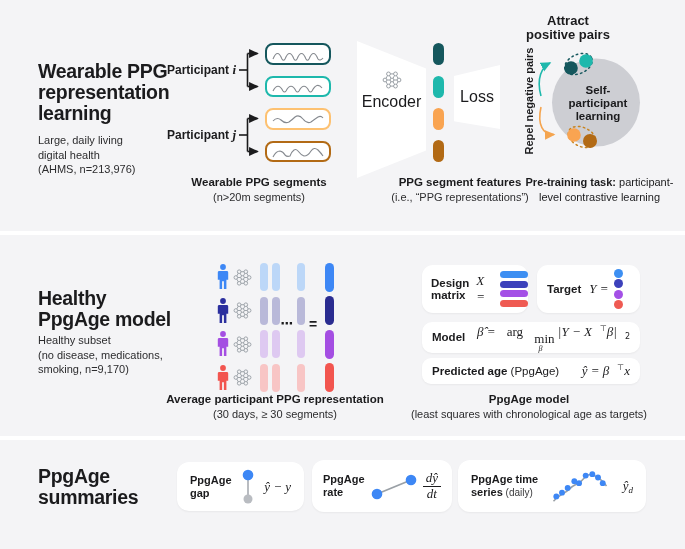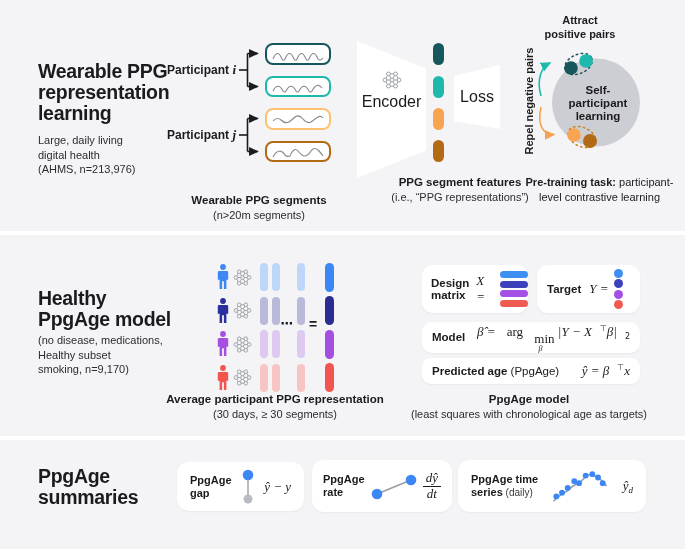--- a/index.html
+++ b/index.html
@@ -24,22 +24,22 @@
   .fpill{position:absolute;left:433px;width:11px;height:22px;border-radius:6px;}
 
   .trap{position:absolute;background:#fff;display:flex;align-items:center;justify-content:center;}
   .trap-enc{left:357px;top:41px;width:69px;height:137px;clip-path:polygon(0 0,100% 20%,100% 80%,0 100%);
             flex-direction:column;justify-content:flex-start;padding-top:29px;box-sizing:border-box;gap:3px;}
   .trap-loss{left:454px;top:65px;width:46px;height:64px;clip-path:polygon(0 17%,100% 0,100% 100%,0 88%);}
   .trap-label{font-size:16px;}
 
   .ssl{position:absolute;left:538px;top:84px;width:120px;text-align:center;
        font-size:11.5px;font-weight:600;line-height:13px;}
-  .attract{position:absolute;left:520px;top:14px;width:120px;text-align:center;
-           font-size:11px;font-weight:600;line-height:13.5px;}
+  .attract{position:absolute;left:508px;top:14px;width:120px;text-align:center;
+           font-size:13px;font-weight:600;line-height:13.5px;}
   .vtext{position:absolute;left:529px;top:101px;transform:translate(-50%,-50%) rotate(-90deg);
          font-size:11px;font-weight:600;white-space:nowrap;}
 
   .row{position:absolute;left:217px;height:30px;display:flex;align-items:center;}
   .rpill{width:8px;height:28px;border-radius:4px;}
   .spill{width:9px;height:29px;border-radius:4.5px;}
   .cdot-mid{position:absolute;transform:translate(-50%,-50%);font-weight:bold;}
 
   .card{position:absolute;background:#fff;border-radius:11px;display:flex;align-items:center;
         box-sizing:border-box;box-shadow:0 1px 2px rgba(0,0,0,0.05);}
@@ -142,21 +142,21 @@
       <svg width="54" height="14" viewBox="0 0 54 14">
         <path d="M2 9 Q6 4.5 10 8 Q14 12 18 10 Q22 7 24 5 Q28 2 32 7 Q36 12 40 10 Q44 7 47 5 Q50 3.5 52 6" fill="none" stroke="#85898f" stroke-width="1.1"></path>
       </svg>
     </div>
     <div class="segbox" style="top:140.5px;border-color:#b26a15;">
       <svg width="54" height="14" viewBox="0 0 54 14">
         <path d="M2 13 Q5 7 9 7 Q12 7.5 14 11 Q16 13 19 12 Q23 2.5 27 7 Q30 11 33 12 Q37 12 40 7 Q43 2.5 47 6 Q50 9 52 12" fill="none" stroke="#85898f" stroke-width="1.1"></path>
       </svg>
     </div>
 
-    <div class="cap" style="left:139px;width:240px;top:193px;">
+    <div class="cap" style="left:139px;width:240px;top:175px;">
       <span class="c1">Wearable PPG segments</span>
       <span class="c2">(n&gt;20m segments)</span>
     </div>
 
     <div class="trap trap-enc">
       <svg width="20" height="20" style="color:#fff">
           <use href="#nn"></use>
         </svg>
       <span class="trap-label">Encoder</span>
     </div>
@@ -204,22 +204,22 @@
   </section>
 
   <div class="sep" style="top:231px;"></div>
 
   <section>
     <div class="h1" style="left:38px;top:288px;">
       <div>Healthy</div>
         <div>PpgAge model</div>
     </div>
     <div class="sub" style="left:38px;top:333px;">
-      <div>(no disease, medications,</div>
-        <div>Healthy subset</div>
+      <div>Healthy subset</div>
+        <div>(no disease, medications,</div>
         <div>smoking, n=9,170)</div>
     </div>
 
     <div class="row" style="top:262px;">
       <svg width="12" height="26" style="color:#3d87f5">
           <use href="#person"></use>
         </svg>
       <svg width="19" height="19" style="color:#f4f4f6;margin-left:4px;">
           <use href="#nn"></use>
         </svg>

